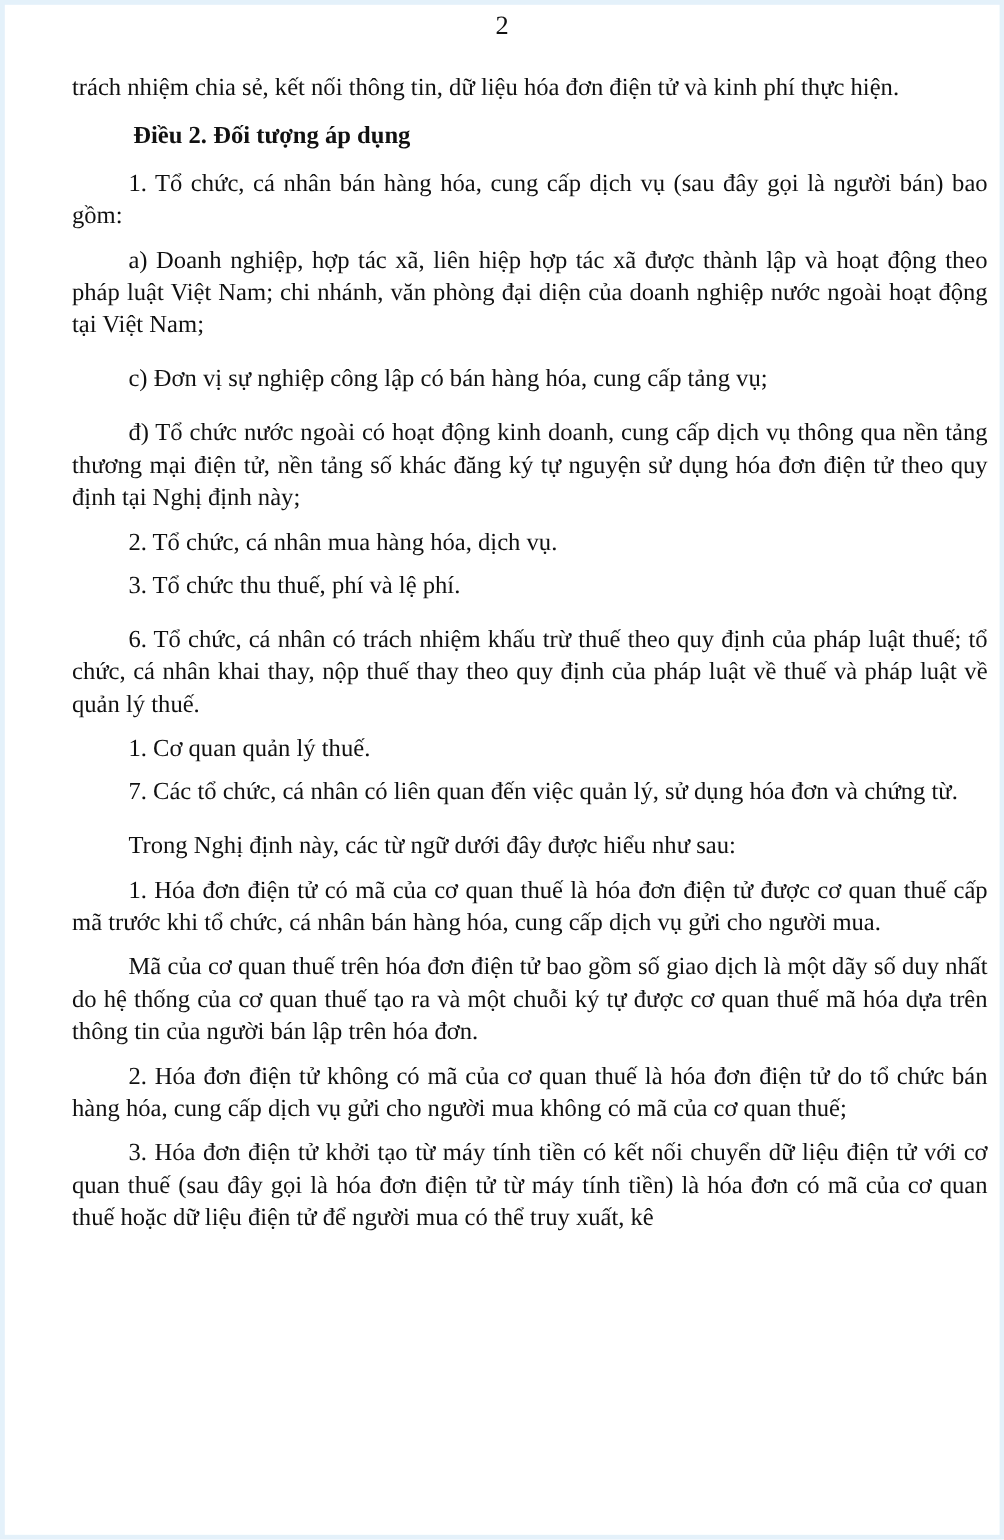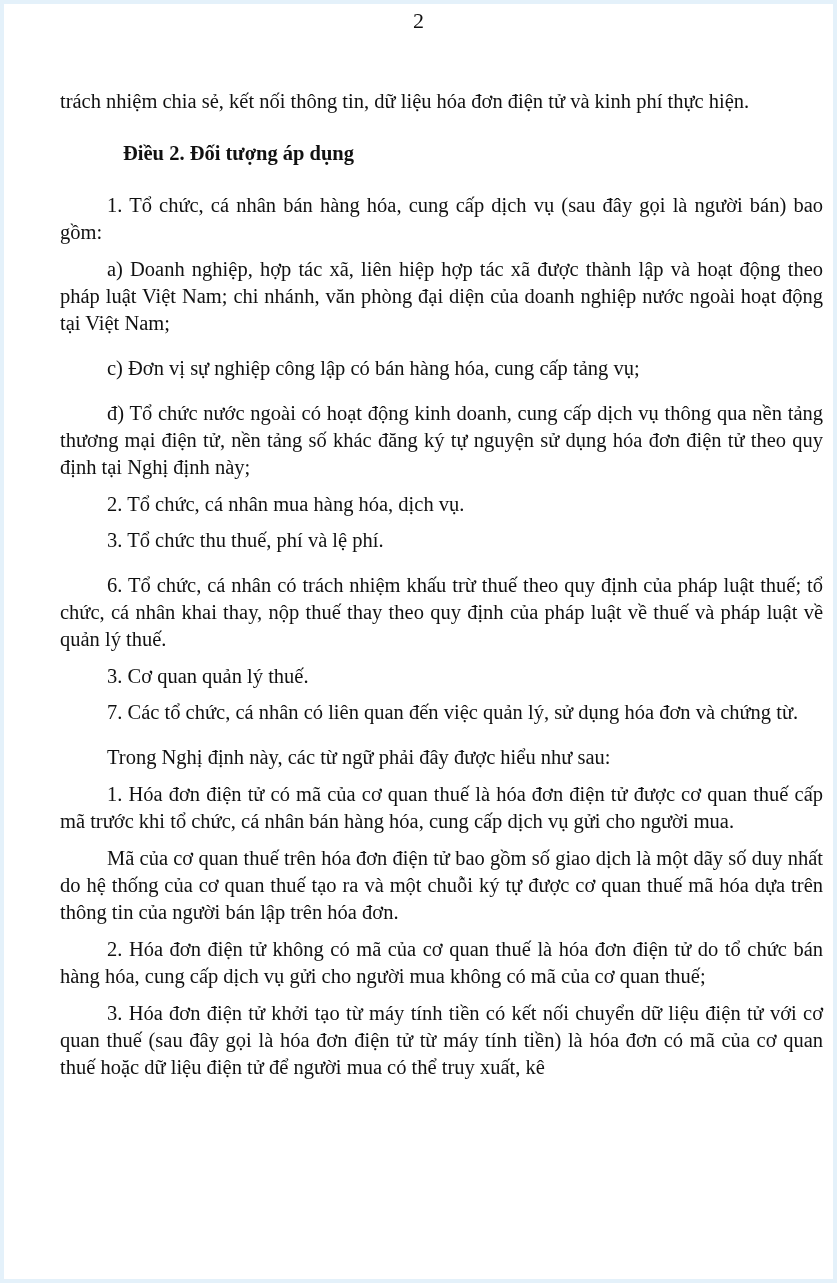--- a/index.html
+++ b/index.html
@@ -40,24 +40,23 @@
       width: 763px;
       top: 56px;
     }
     .para {
       margin: 0;
       text-align: justify;
       text-indent: 47px;
     }
     .para.noindent {
       text-indent: 0;
-      margin-top: 28px;
     }
     .heading {
-      margin: 16px;
+      margin: 4px;
       font-weight: bold;
       text-indent: 47px;
     }
     .gap { height: 9px; }
     .gap-lg { height: 10px; }
   </style>
 </head>
 <body>
 
 <div class="page">
@@ -78,26 +77,26 @@
     <div class="gap"></div>
     <p class="para">đ) Tổ chức nước ngoài có hoạt động kinh doanh, cung cấp dịch vụ thông qua nền tảng thương mại điện tử, nền tảng số khác đăng ký tự nguyện sử dụng hóa đơn điện tử theo quy định tại Nghị định này;</p>
     <div class="gap-lg"></div>
     <p class="para">2. Tổ chức, cá nhân mua hàng hóa, dịch vụ.</p>
     <div class="gap"></div>
     <p class="para">3. Tổ chức thu thuế, phí và lệ phí.</p>
     <div class="gap"></div>
     <div class="gap"></div>
     <p class="para">6. Tổ chức, cá nhân có trách nhiệm khấu trừ thuế theo quy định của pháp luật thuế; tổ chức, cá nhân khai thay, nộp thuế thay theo quy định của pháp luật về thuế và pháp luật về quản lý thuế.</p>
     <div class="gap-lg"></div>
-    <p class="para">3. Cơ quan quản lý thuế.</p>
+    <p class="para">1. Cơ quan quản lý thuế.</p>
     <div class="gap"></div>
     <p class="para">7. Các tổ chức, cá nhân có liên quan đến việc quản lý, sử dụng hóa đơn và chứng từ.</p>
     <div class="gap"></div>
     <div class="gap"></div>
-    <p class="para">Trong Nghị định này, các từ ngữ phải đây được hiểu như sau:</p>
+    <p class="para">Trong Nghị định này, các từ ngữ dưới đây được hiểu như sau:</p>
     <div class="gap-lg"></div>
     <p class="para">1. Hóa đơn điện tử có mã của cơ quan thuế là hóa đơn điện tử được cơ quan thuế cấp mã trước khi tổ chức, cá nhân bán hàng hóa, cung cấp dịch vụ gửi cho người mua.</p>
     <div class="gap-lg"></div>
     <p class="para">Mã của cơ quan thuế trên hóa đơn điện tử bao gồm số giao dịch là một dãy số duy nhất do hệ thống của cơ quan thuế tạo ra và một chuỗi ký tự được cơ quan thuế mã hóa dựa trên thông tin của người bán lập trên hóa đơn.</p>
     <div class="gap-lg"></div>
     <p class="para">2. Hóa đơn điện tử không có mã của cơ quan thuế là hóa đơn điện tử do tổ chức bán hàng hóa, cung cấp dịch vụ gửi cho người mua không có mã của cơ quan thuế;</p>
     <div class="gap-lg"></div>
     <p class="para">3. Hóa đơn điện tử khởi tạo từ máy tính tiền có kết nối chuyển dữ liệu điện tử với cơ quan thuế (sau đây gọi là hóa đơn điện tử từ máy tính tiền) là hóa đơn có mã của cơ quan thuế hoặc dữ liệu điện tử để người mua có thể truy xuất, kê</p>
   </div>
 </div>

